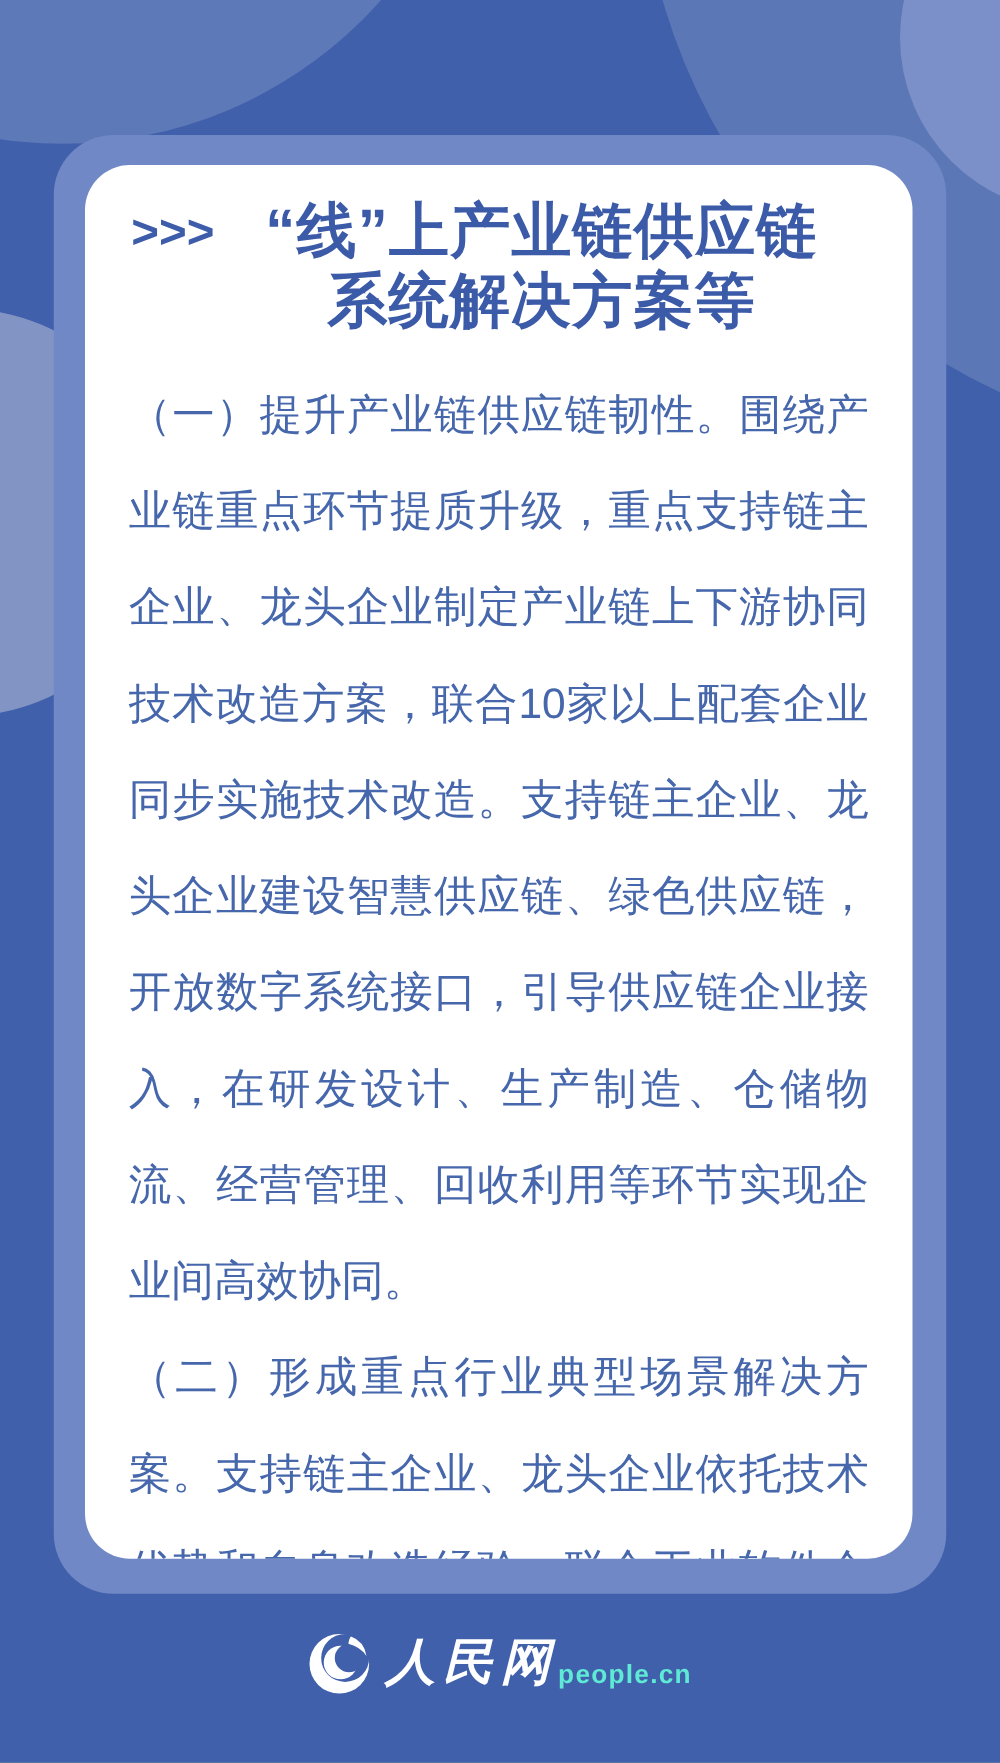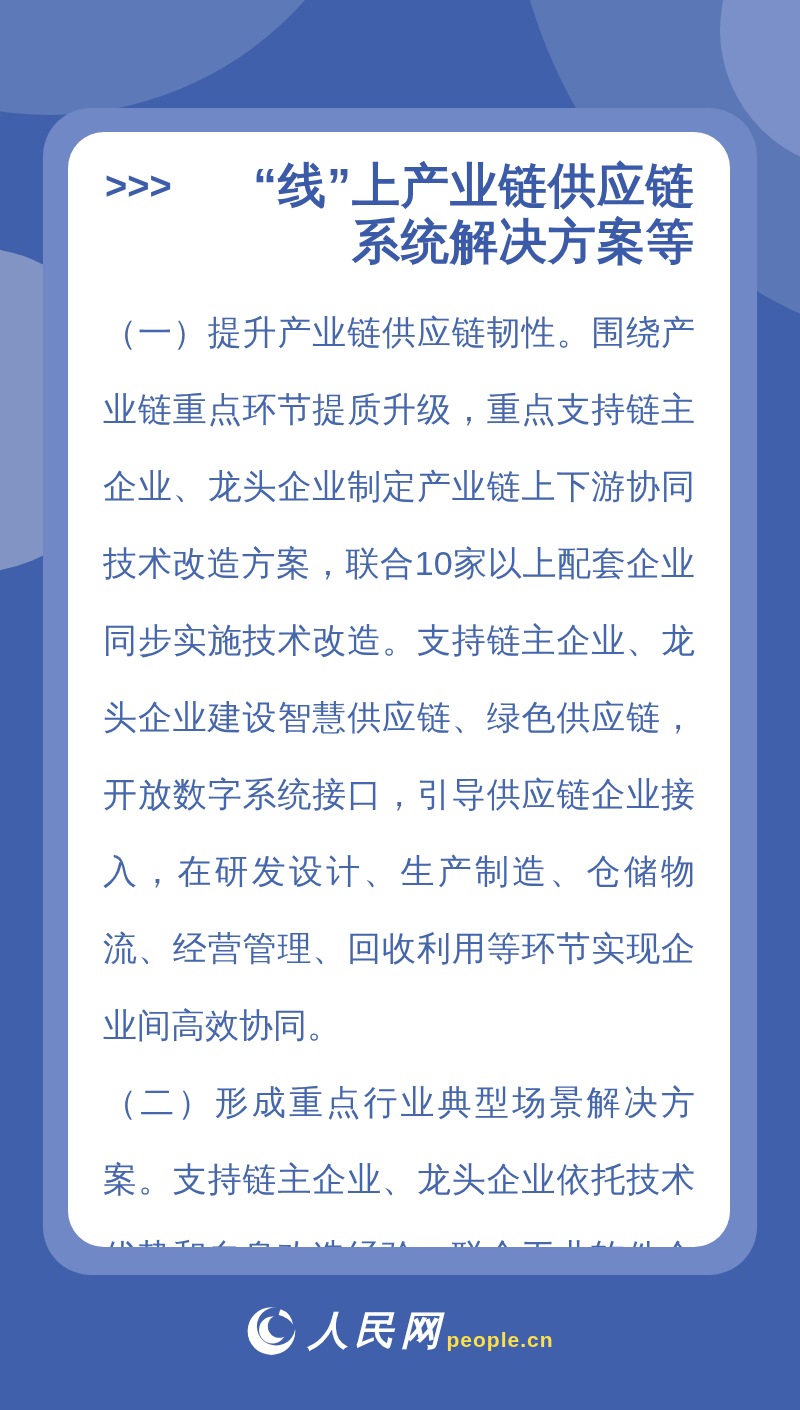--- a/index.html
+++ b/index.html
@@ -47,21 +47,21 @@
     flex: 0 0 auto;
     font-size: 38px;
     font-weight: 800;
     letter-spacing: 0px;
     color: #3D5CA9;
     line-height: 56px;
     margin-left: 2px;
   }
   .title {
     flex: 1 1 auto;
-    text-align: right;
+    text-align: center;
     font-size: 48px;
     font-weight: 800;
     color: #3B5AA8;
     line-height: 56px;
     letter-spacing: 1px;
   }
   .title .t1, .title .t2 { display: block; }
 
   .body-text {
     margin-top: 24px;
@@ -91,21 +91,21 @@
   }
   .logo-cn {
     color: #FFFFFF;
     font-size: 40px;
     font-weight: 700;
     letter-spacing: 6px;
     line-height: 42px;
     font-style: italic;
   }
   .logo-en {
-    color: #fde047;
+    color: #5eead4;
     font-size: 21px;
     font-weight: 700;
     letter-spacing: 1px;
     line-height: 22px;
     margin-top: 16px;
     font-style: normal;
   }
 </style>
 </head>
 <body>

